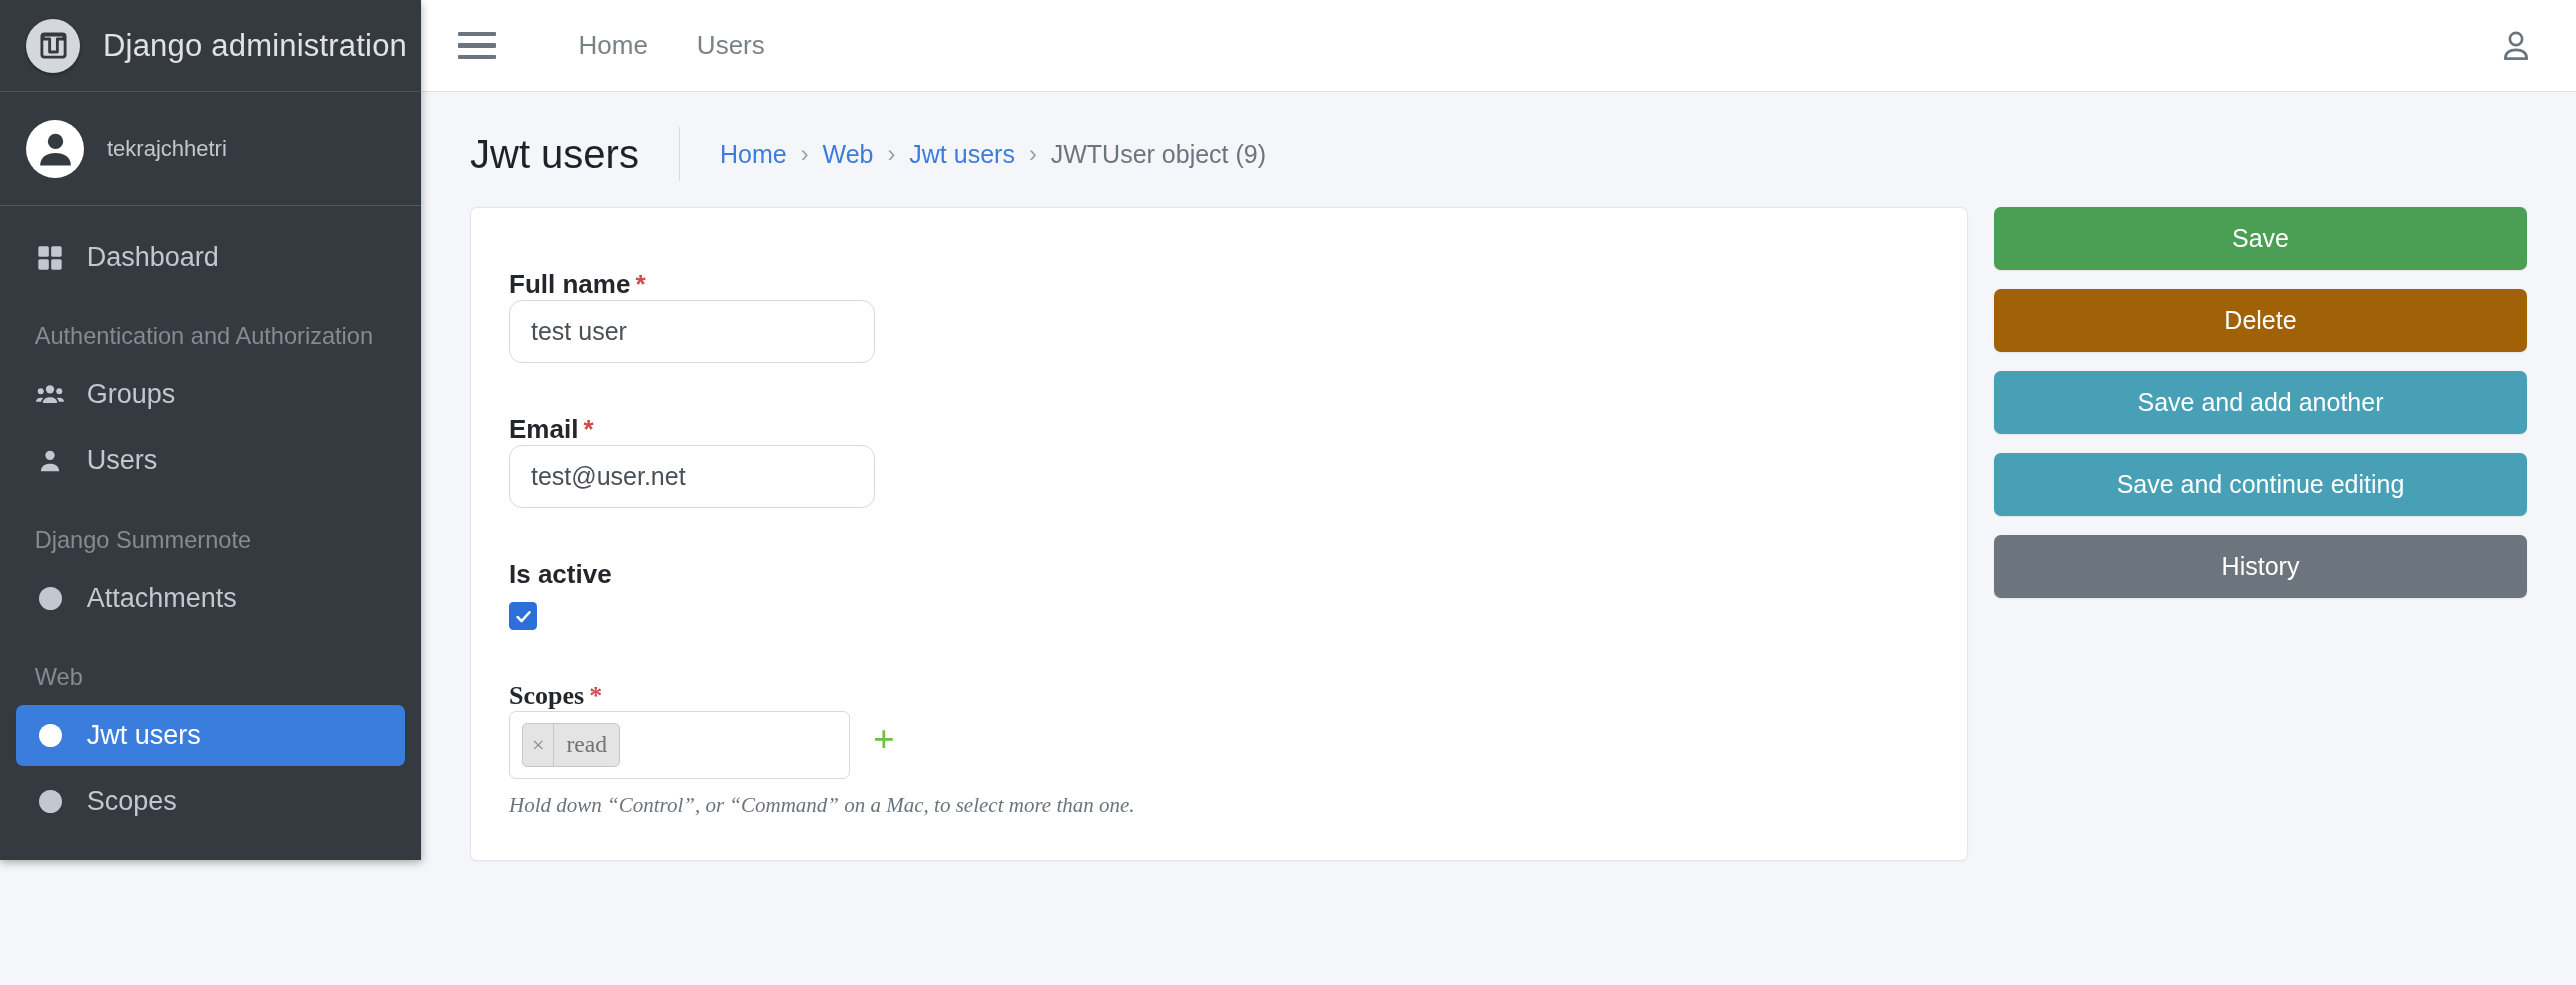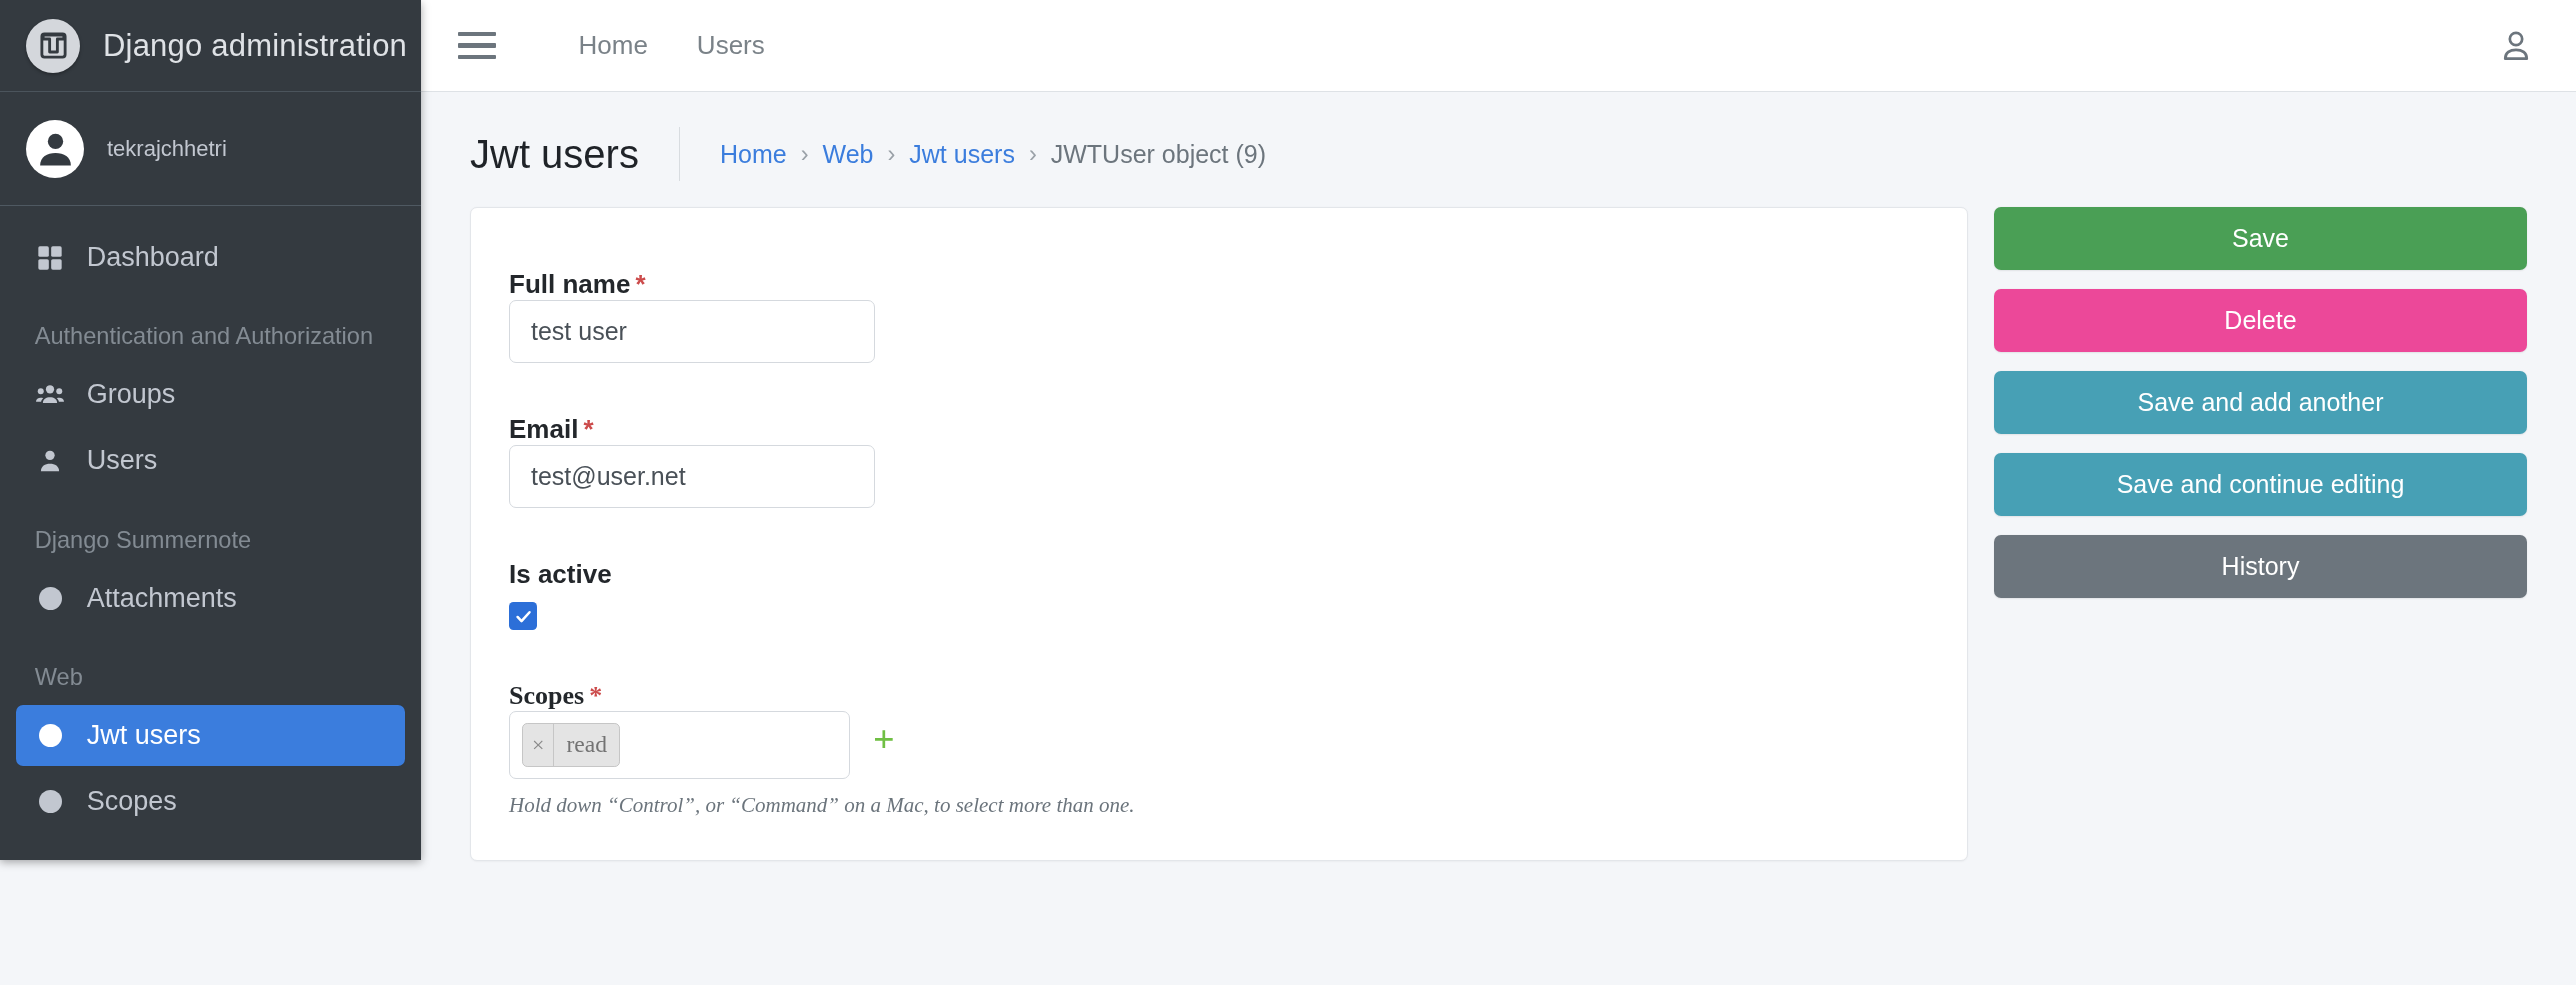--- a/index.html
+++ b/index.html
@@ -231,21 +231,21 @@
 
   .form-control {
     flex: 1;
     max-width: 856px;
   }
 
   .input {
     width: 100%;
     height: 63px;
     border: 0.9px solid #d5d9de;
-    border-radius: 7px;
+    border-radius: 13px;
     padding: 0 21px;
     font-size: 25px;
     color: #495057;
     font-family: "Liberation Sans", sans-serif;
     background: #fff;
     outline: none;
     overflow: hidden;
     text-overflow: clip;
     white-space: nowrap;
   }
@@ -327,21 +327,21 @@
     font-size: 25px;
     font-family: "Liberation Sans", sans-serif;
     cursor: pointer;
     display: flex;
     align-items: center;
     justify-content: center;
     white-space: nowrap;
     box-shadow: 0 0.9px 1.7px rgba(0,0,0,.08);
   }
   .btn-save { background: #4a9f55; }
-  .btn-delete { background: #ec4899; }
+  .btn-delete { background: #a16207; }
   .btn-teal { background: #47a0b5; }
   .btn-history { background: #6c757d; }
 </style>
 </head>
 <body>
 
 <div class="app">
 
   <aside class="sidebar">
 

